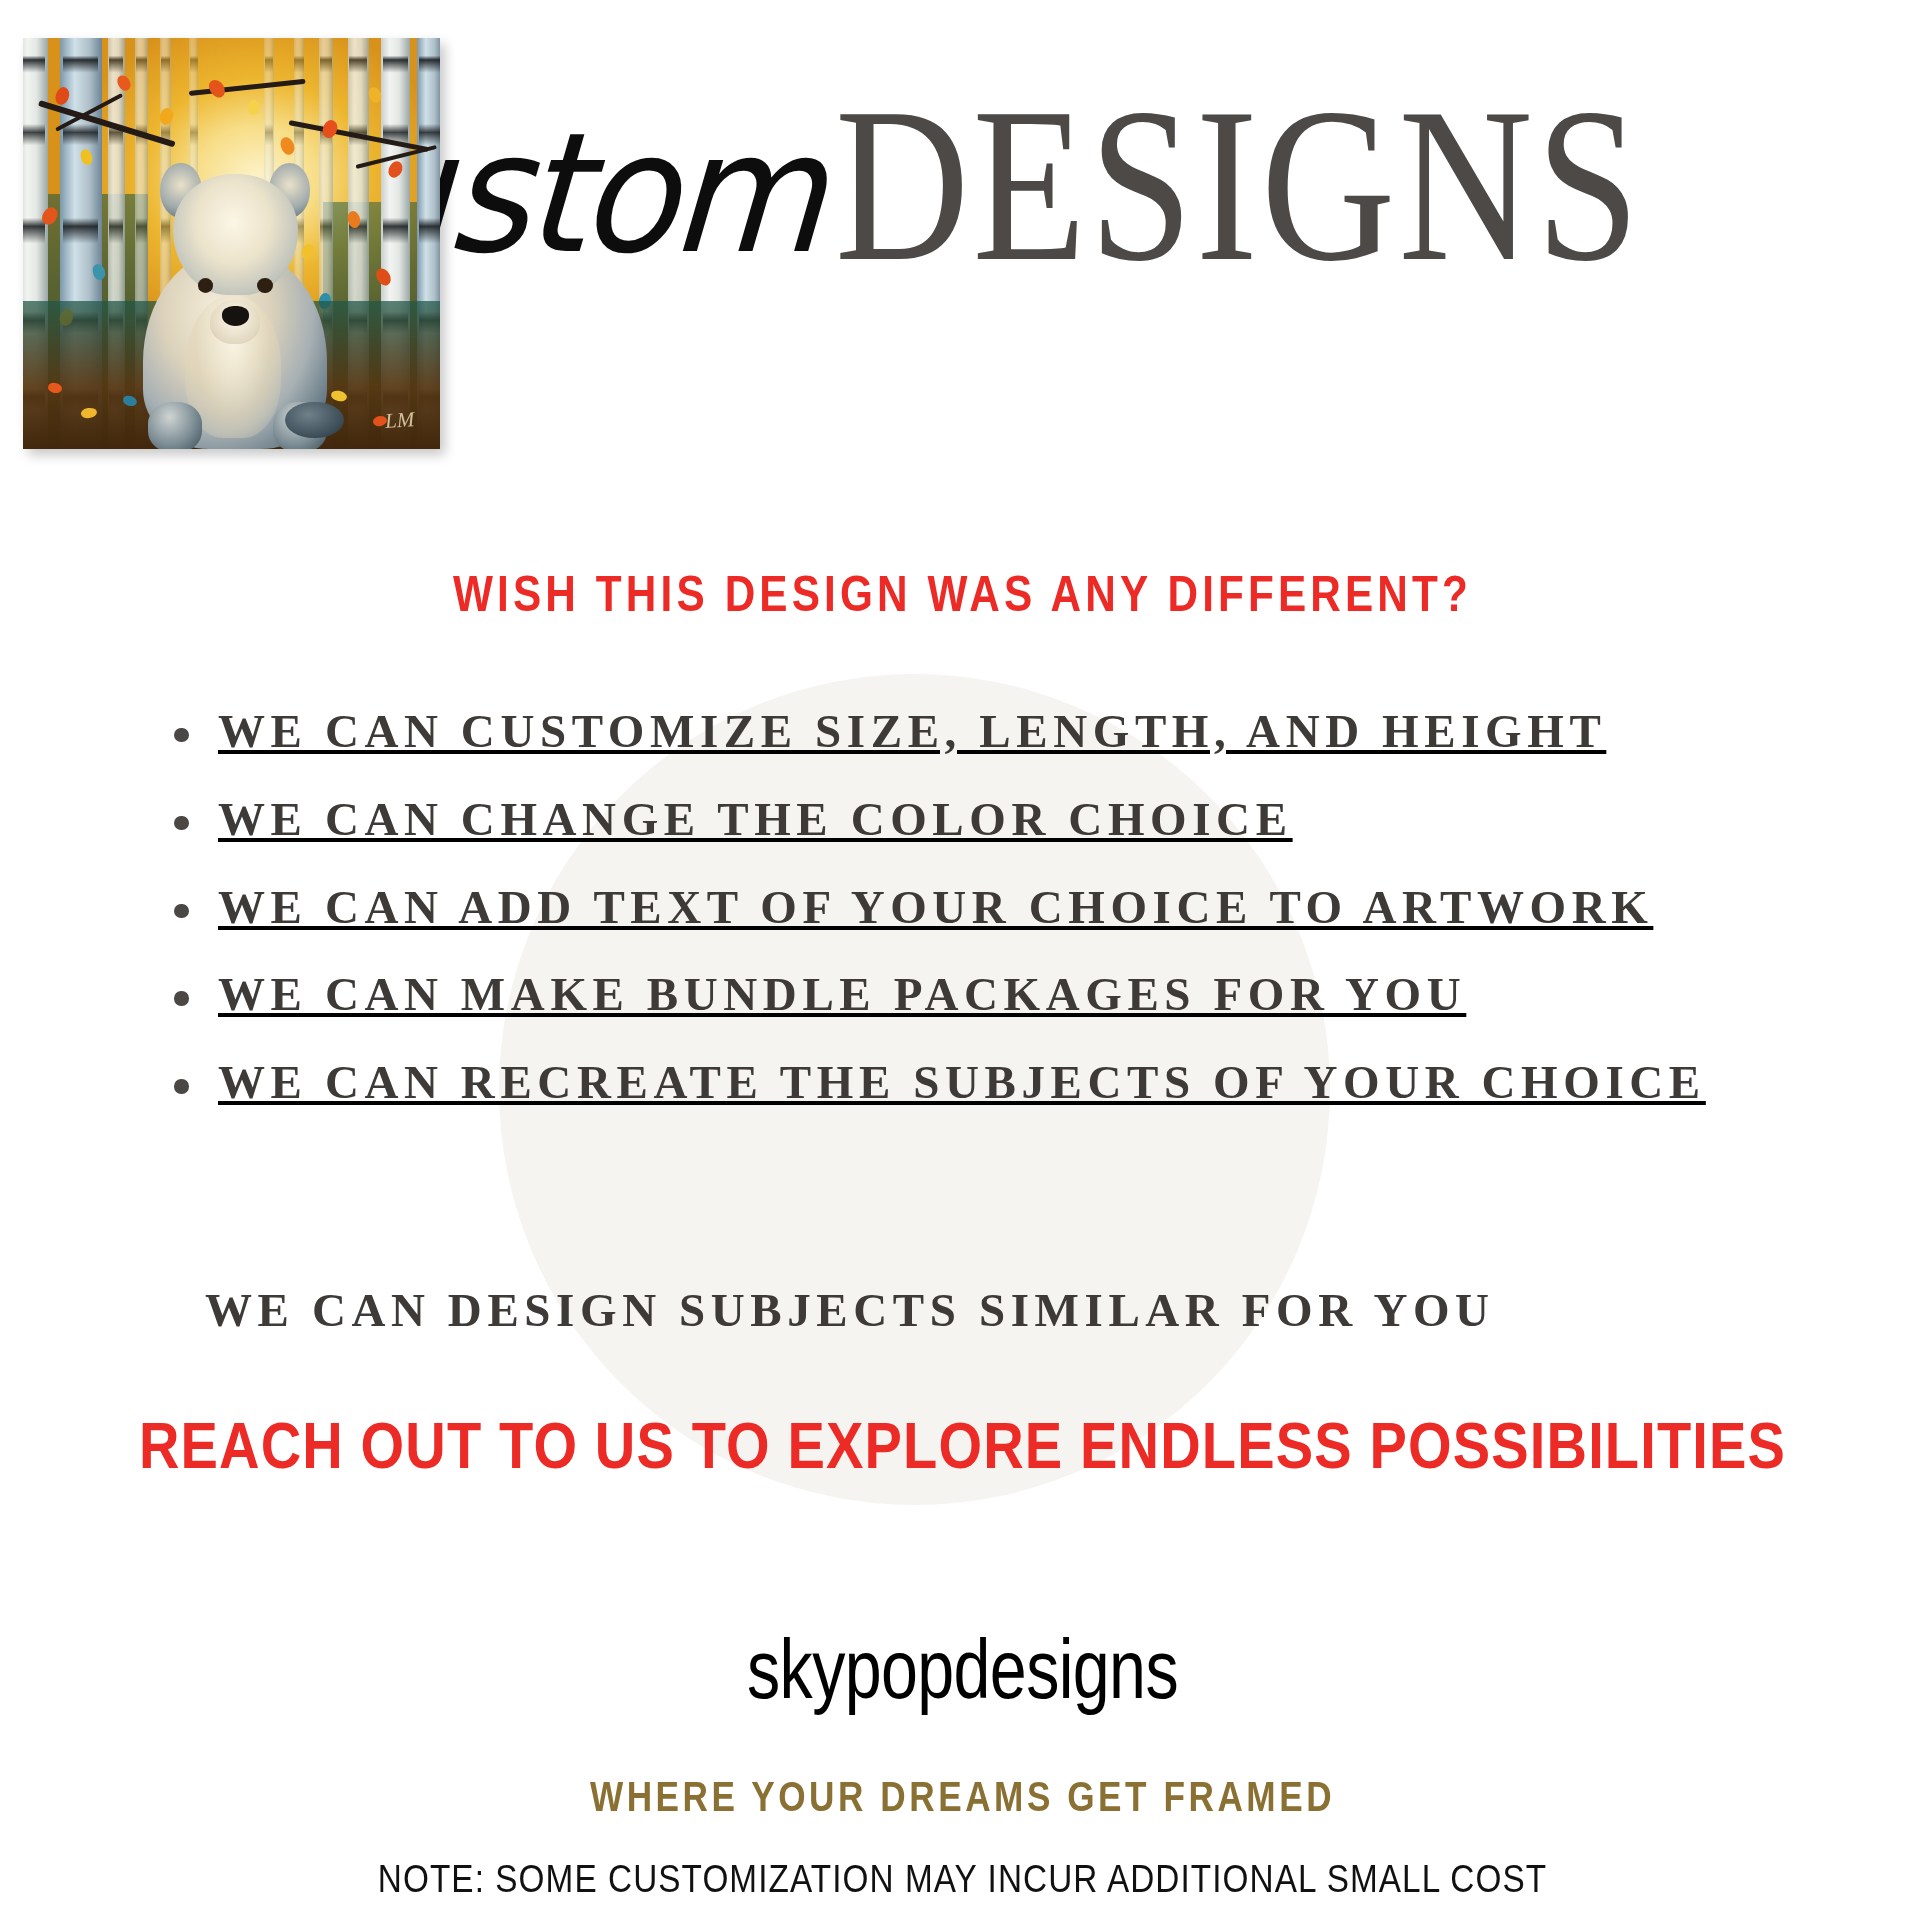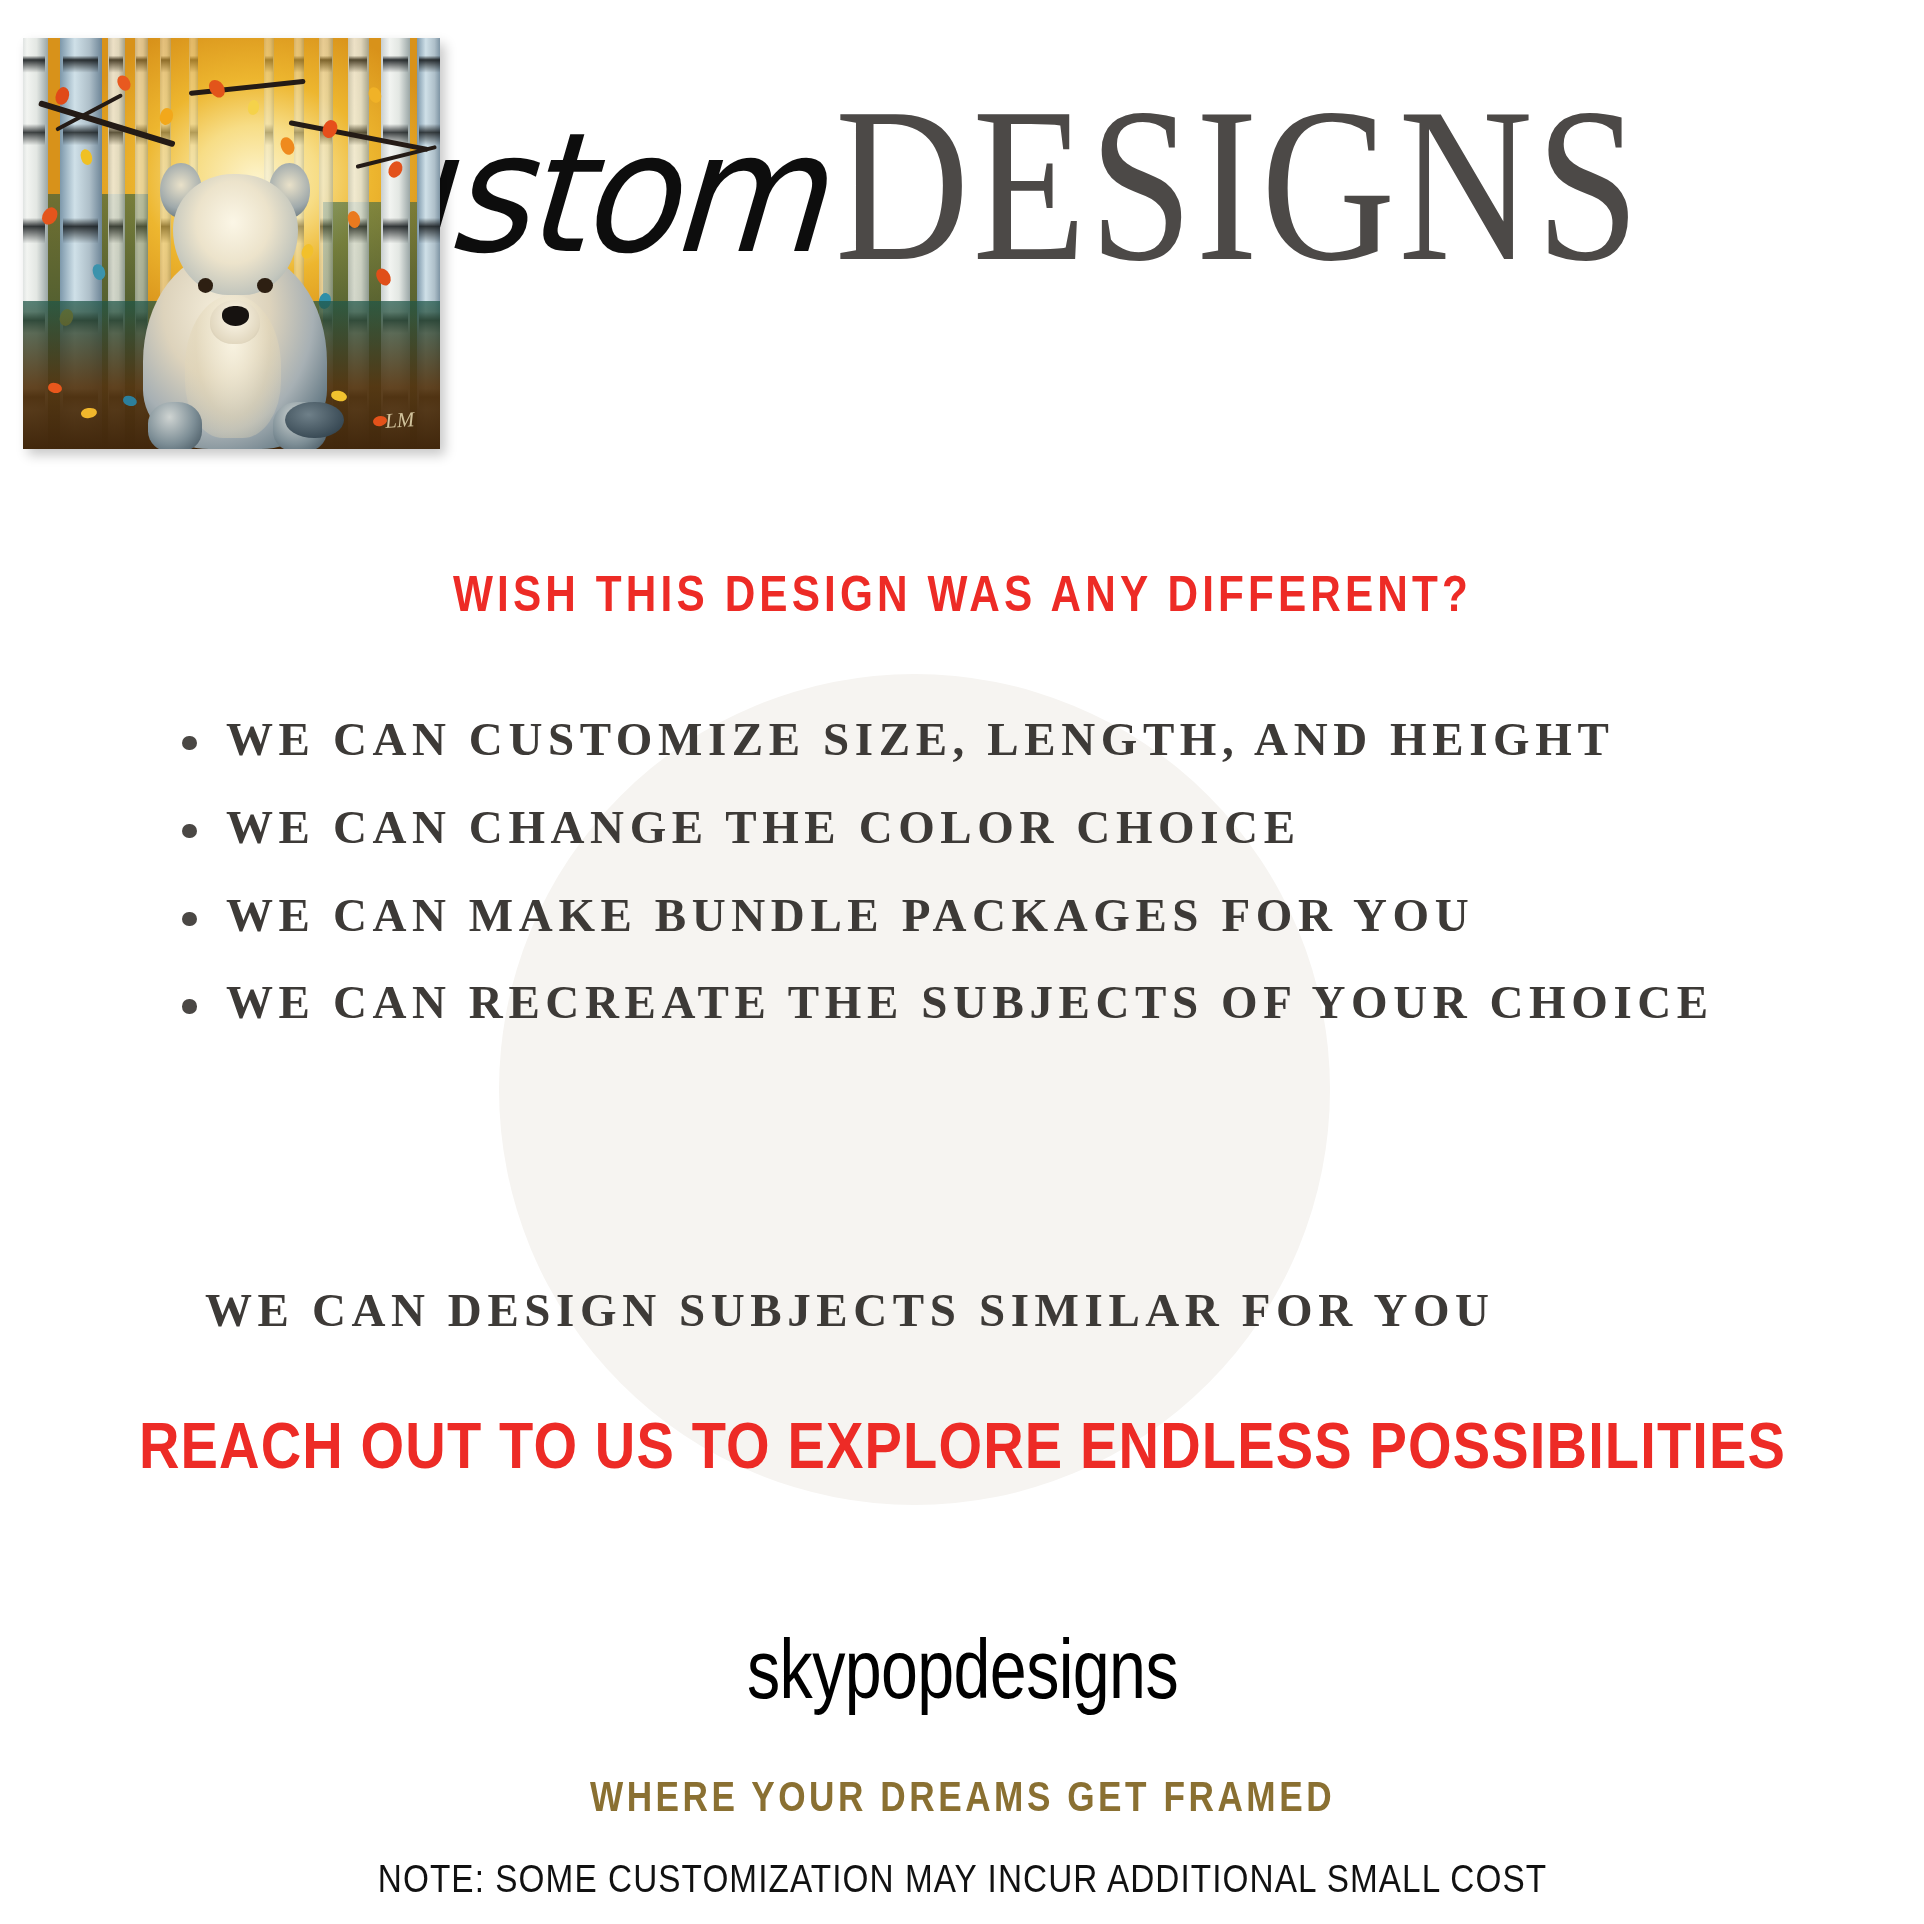--- a/index.html
+++ b/index.html
@@ -193,23 +193,24 @@
     transform: scaleY(1.12) scaleX(0.94);
   }
 
   
   #feature-list {
     position: absolute;
     left: 160px;
     top: 699px;
     width: 1684px;
     z-index: 2;
-    margin: 16px;
+    margin: 8px;
     padding: 0;
     list-style: none;
+    text-decoration: underline;
   }
   #feature-list li {
     position: relative;
     padding-left: 50px;
     margin-bottom: 38px;
     font-family: "Liberation Serif", serif;
     font-weight: 700;
     font-size: 47px;
     line-height: 1.06;
     letter-spacing: 5.6px;
@@ -380,20 +381,24 @@
   <li>
     <span class="dot"></span>
     <span>WE CAN CUSTOMIZE SIZE, LENGTH, AND HEIGHT</span>
   </li>
   <li>
     <span class="dot"></span>
     <span>WE CAN CHANGE THE COLOR CHOICE</span>
   </li>
   <li>
     <span class="dot"></span>
+    <span>WE CAN ADD TEXT OF YOUR CHOICE TO ARTWORK</span>
+  </li>
+  <li>
+    <span class="dot"></span>
     <span>WE CAN MAKE BUNDLE PACKAGES FOR YOU</span>
   </li>
   <li>
     <span class="dot"></span>
     <span>WE CAN RECREATE THE SUBJECTS OF YOUR CHOICE</span>
   </li>
 </ul>
 
 <div id="continuation-line">WE CAN DESIGN SUBJECTS SIMILAR FOR YOU</div>
 

